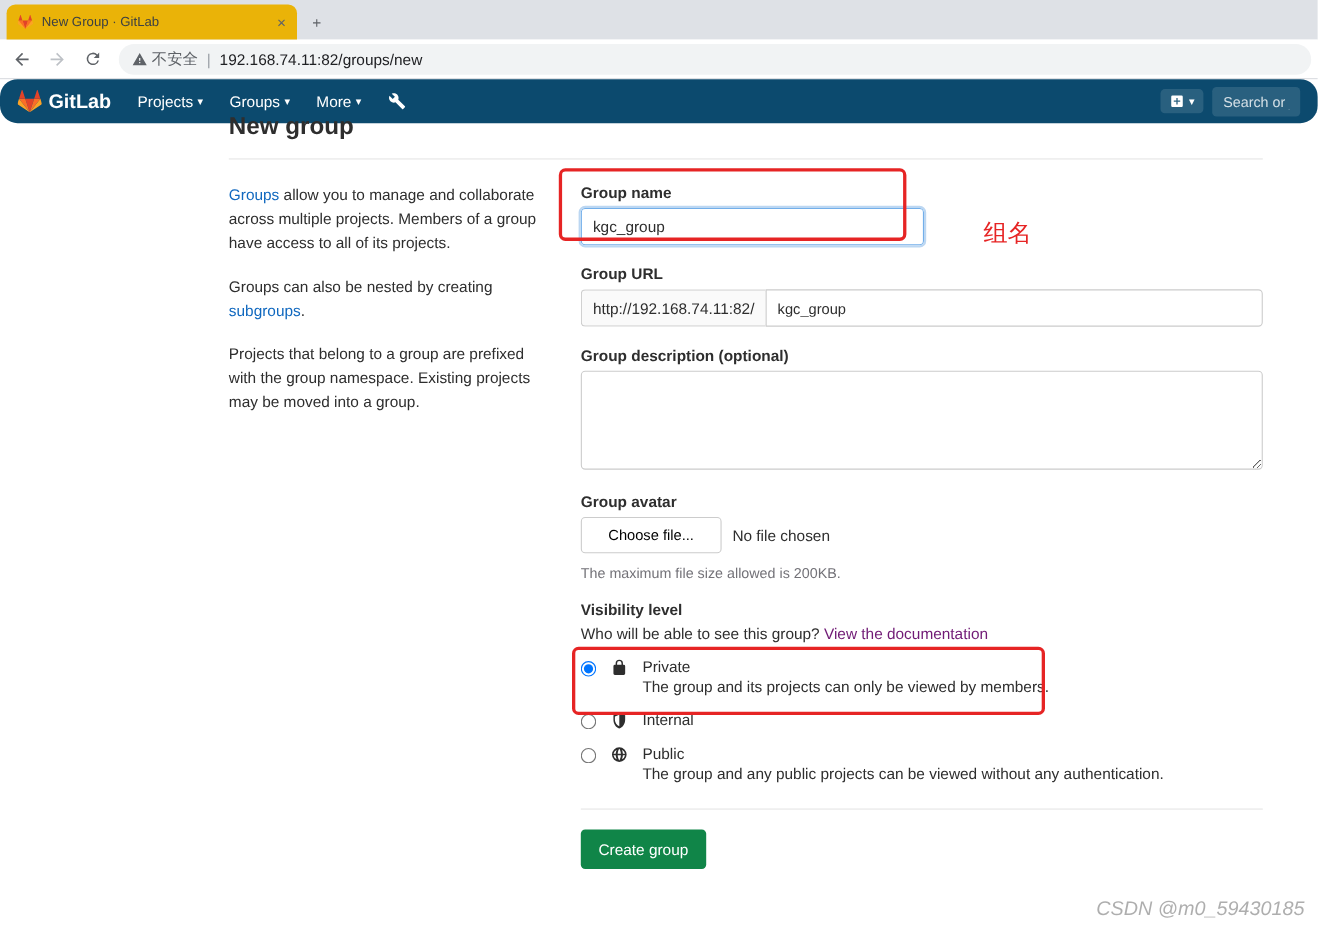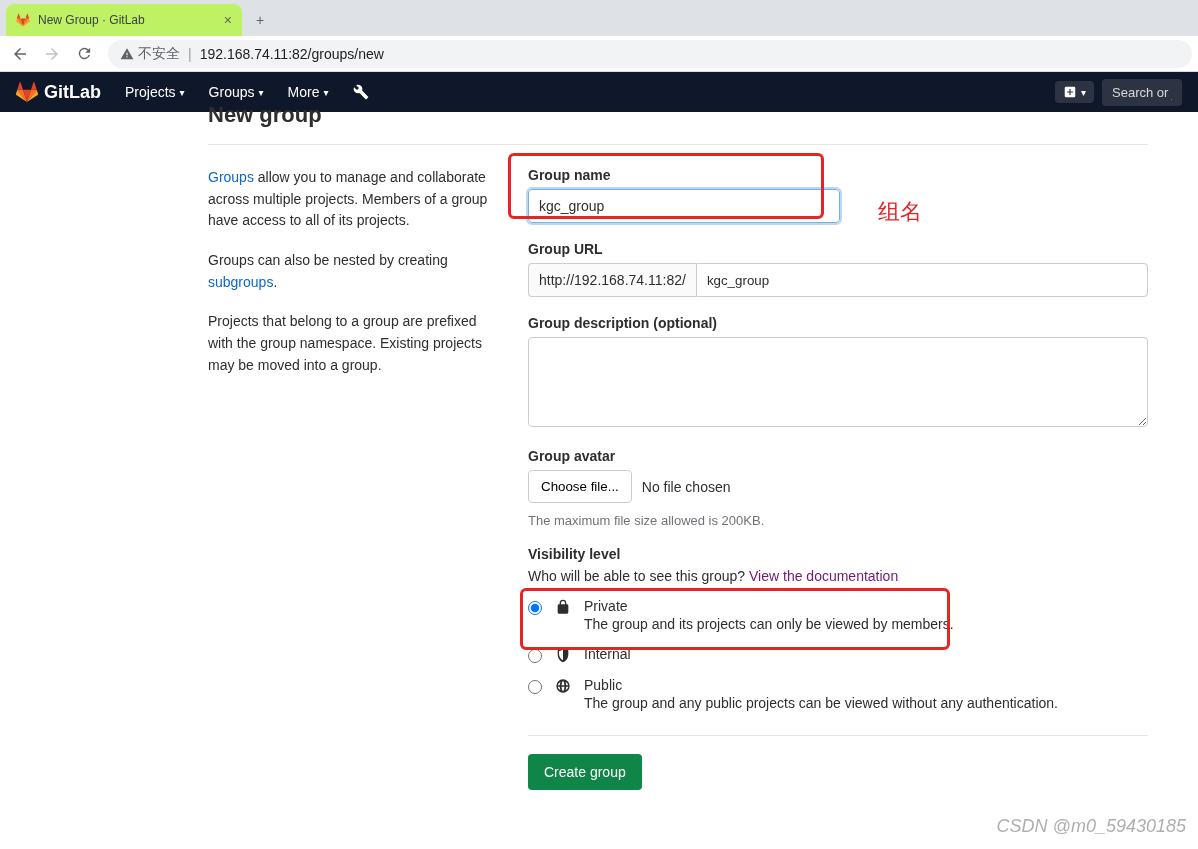--- a/index.html
+++ b/index.html
@@ -1,33 +1,33 @@
 <!DOCTYPE html>
 <html><head>
 <meta charset="utf-8">
 <style>
 * { box-sizing: border-box; margin: 0; padding: 0; }
 body { font-family: -apple-system, "Segoe UI", Helvetica, Arial, sans-serif; font-size: 14px; color: #2e2e2e; background: #fff; width: 1198px; height: 849px; overflow: hidden; position: relative; }
 
 
 .browser-tabs { height: 36px; background: #dee1e6; display: flex; align-items: flex-end; }
-.tab { background: #bef264; height: 32px; width: 236px; border-radius: 8px 8px 0 0; display: flex; align-items: center; padding: 0 10px; gap: 8px; font-size: 12px; color: #3c4043; margin-left: 6px; }
+.tab { background: #eab308; height: 32px; width: 264px; border-radius: 8px 8px 0 0; display: flex; align-items: center; padding: 0 10px; gap: 8px; font-size: 12px; color: #3c4043; margin-left: 6px; }
 .tab-close { margin-left: auto; font-size: 14px; color: #5f6368; cursor: pointer; }
 .new-tab { width: 28px; height: 28px; display: flex; align-items: center; justify-content: center; color: #5f6368; cursor: pointer; margin-left: 4px; margin-bottom: 2px; }
 
 .addr-bar { height: 36px; background: #fff; border-bottom: 1px solid #dadce0; display: flex; align-items: center; padding: 0 6px; gap: 4px; }
 .addr-btn { width: 28px; height: 28px; display: flex; align-items: center; justify-content: center; color: #5f6368; border-radius: 50%; cursor: pointer; }
 .addr-btn.disabled { color: #bdc1c6; }
 .url-box { flex: 1; height: 28px; background: #f1f3f4; border-radius: 14px; display: flex; align-items: center; padding: 0 12px; gap: 8px; font-size: 14px; color: #202124; margin-left: 6px; }
 .url-warn { color: #5f6368; display:flex; align-items:center; gap:4px;text-align:right; }
 .url-sep { color: #9aa0a6; }
 .url-text { color: #202124; }
 
 
-.gl-nav { height: 40px; background: #0f172a; display: flex; align-items: center; padding: 0 16px; color: #fff; gap: 4px; }
+.gl-nav { height: 40px; background: #0c4a6e; display: flex; align-items: center; padding: 0 16px; color: #fff; gap: 4px; border-radius: 16px; }
 .gl-logo { display:flex; align-items:center; gap:6px; font-weight:700; font-size:18px; margin-right: 10px; }
 .gl-nav-item { padding: 0 10px; height: 52px; display:flex; align-items:center; gap:4px; font-size: 14px; cursor:pointer; }
 .gl-nav-right { margin-left: auto; display:flex; align-items:center; gap:8px; }
 .gl-plus { background: rgba(255,255,255,0.12); border-radius: 4px; padding: 4px 8px; display:flex; align-items:center; gap:4px; cursor:pointer; }
 .gl-search { background: rgba(255,255,255,0.12); border: none; border-radius: 4px; padding: 6px 10px; color: #fff; width: 80px; font-size: 13px; }
 .gl-search::placeholder { color: rgba(255,255,255,0.8); }
 
 
 .page { padding: 0 0 0 0; }
 .page-inner { width: 940px; margin-left: 208px; }
@@ -39,29 +39,29 @@
 .left a { color: #1068bf; text-decoration: none; }
 .right { flex: 1; position: relative; }
 
 .fg { margin-bottom: 18px; position: relative; }
 .lbl { font-weight: 600; display: block; margin-bottom: 6px; color: #2e2e2e; }
 .inp { width: 100%; border: 1px solid #ccc; border-radius: 4px; padding: 8px 10px; font-size: 14px; color: #2e2e2e; background:#fff; }
 .name-wrap { position:relative; }
 .name-inp { width: 312px; border: 1px solid #73afea; outline: 2px solid #bcd7f2; }
 .red-box { position:absolute; border: 3px solid #e62424; border-radius: 6px; pointer-events:none; }
 .red-name { left: -20px; top: -14px; width: 316px; height: 66px; }
-.anno { position:absolute; color:#e62424; font-size: 22px; font-weight: 500; left: 350px; top: 30px; }
+.anno { position:absolute; color:#e62424; font-size: 22px; font-weight: 500; left: 366px; top: 30px; }
 
 .url-row { display:flex; }
 .url-prefix { border:1px solid #ccc; border-right:none; border-radius: 4px 0 0 4px; padding: 8px 10px; background:#fafafa; color:#2e2e2e; min-width: 160px; }
 .url-slug { flex:1; border:1px solid #ccc; border-radius: 0 4px 4px 0; padding: 8px 10px; color:#2e2e2e; background:#fff; }
 
 .ta { width:100%; height: 90px; border:1px solid #ccc; border-radius:4px; padding:8px 10px; font-size:14px; resize: both; }
 
-.file-btn { border:1px solid #ccc; border-radius:4px; padding: 8px 12px; background:#fff; cursor:pointer; margin-right: 10px; }
+.file-btn { border:1px solid #ccc; border-radius:4px; padding: 8px 24px; background:#fff; cursor:pointer; margin-right: 10px; }
 .file-row { display:flex; align-items:center; }
 .note { color:#737278; font-size: 13px; margin-top: 10px; }
 
 .vis-q { margin-top: 6px; margin-bottom: 14px; }
 .vis-q a { color:#701a75; text-decoration:none; }
 .radio-row { display:flex; gap: 12px; margin-bottom: 14px; align-items:flex-start; }
 .radio-row input[type=radio] { margin-top: 3px; width:14px; height:14px; }
 .radio-ico { width:18px; display:flex; justify-content:center; margin-top:1px; }
 .radio-txt .t { font-weight: 400; color:#2e2e2e; }
 .radio-txt .d { color:#2e2e2e; margin-top: 2px; } 

